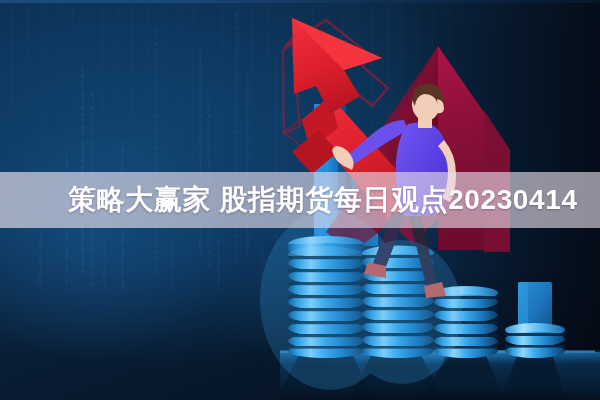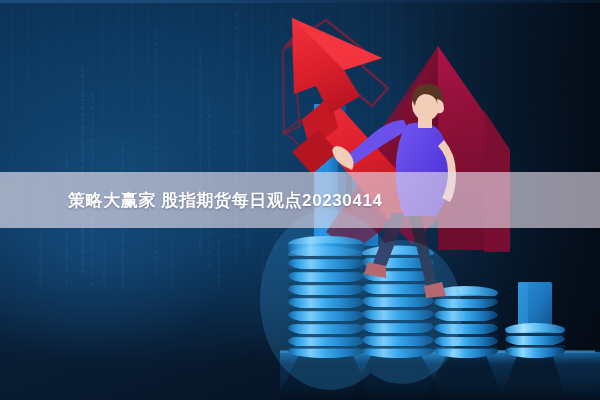--- a/index.html
+++ b/index.html
@@ -99,21 +99,21 @@
   .title-band::before {
     content: "";
     position: absolute;
     inset: 0;
     background: linear-gradient(90deg, rgba(255,255,255,.10) 0%, rgba(255,255,255,0) 45%);
   }
   .title-text {
     position: relative;
     margin-left: 68px;
     color: #ffffff;
-    font-size: 17px;
+    font-size: 28px;
     font-weight: bold;
     letter-spacing: .6px;
     white-space: nowrap;
     text-shadow: 0 1px 2px rgba(40,20,60,.35);
   }
 </style>
 </head>
 <body>
 
 <div id="stage">

